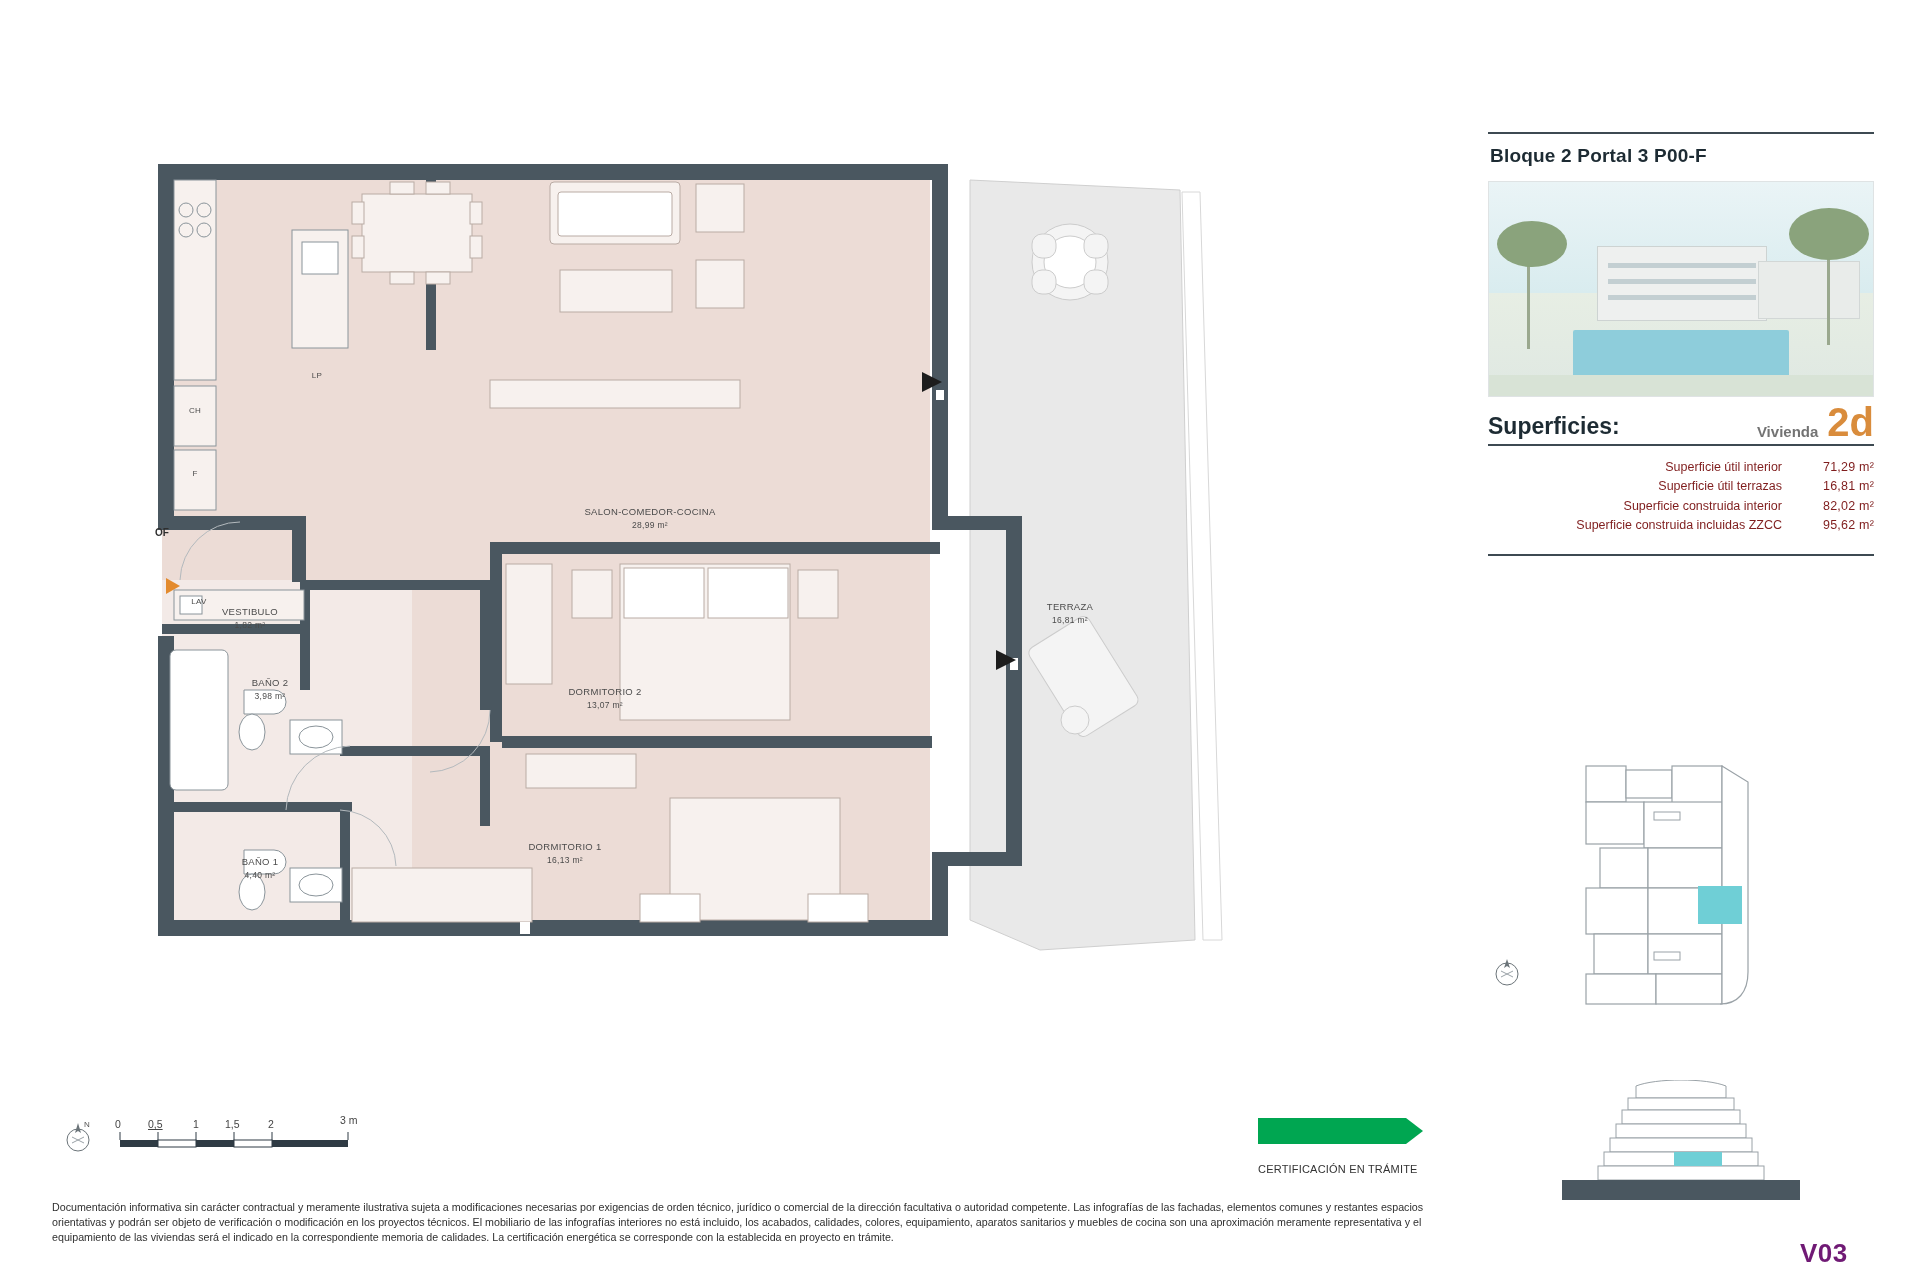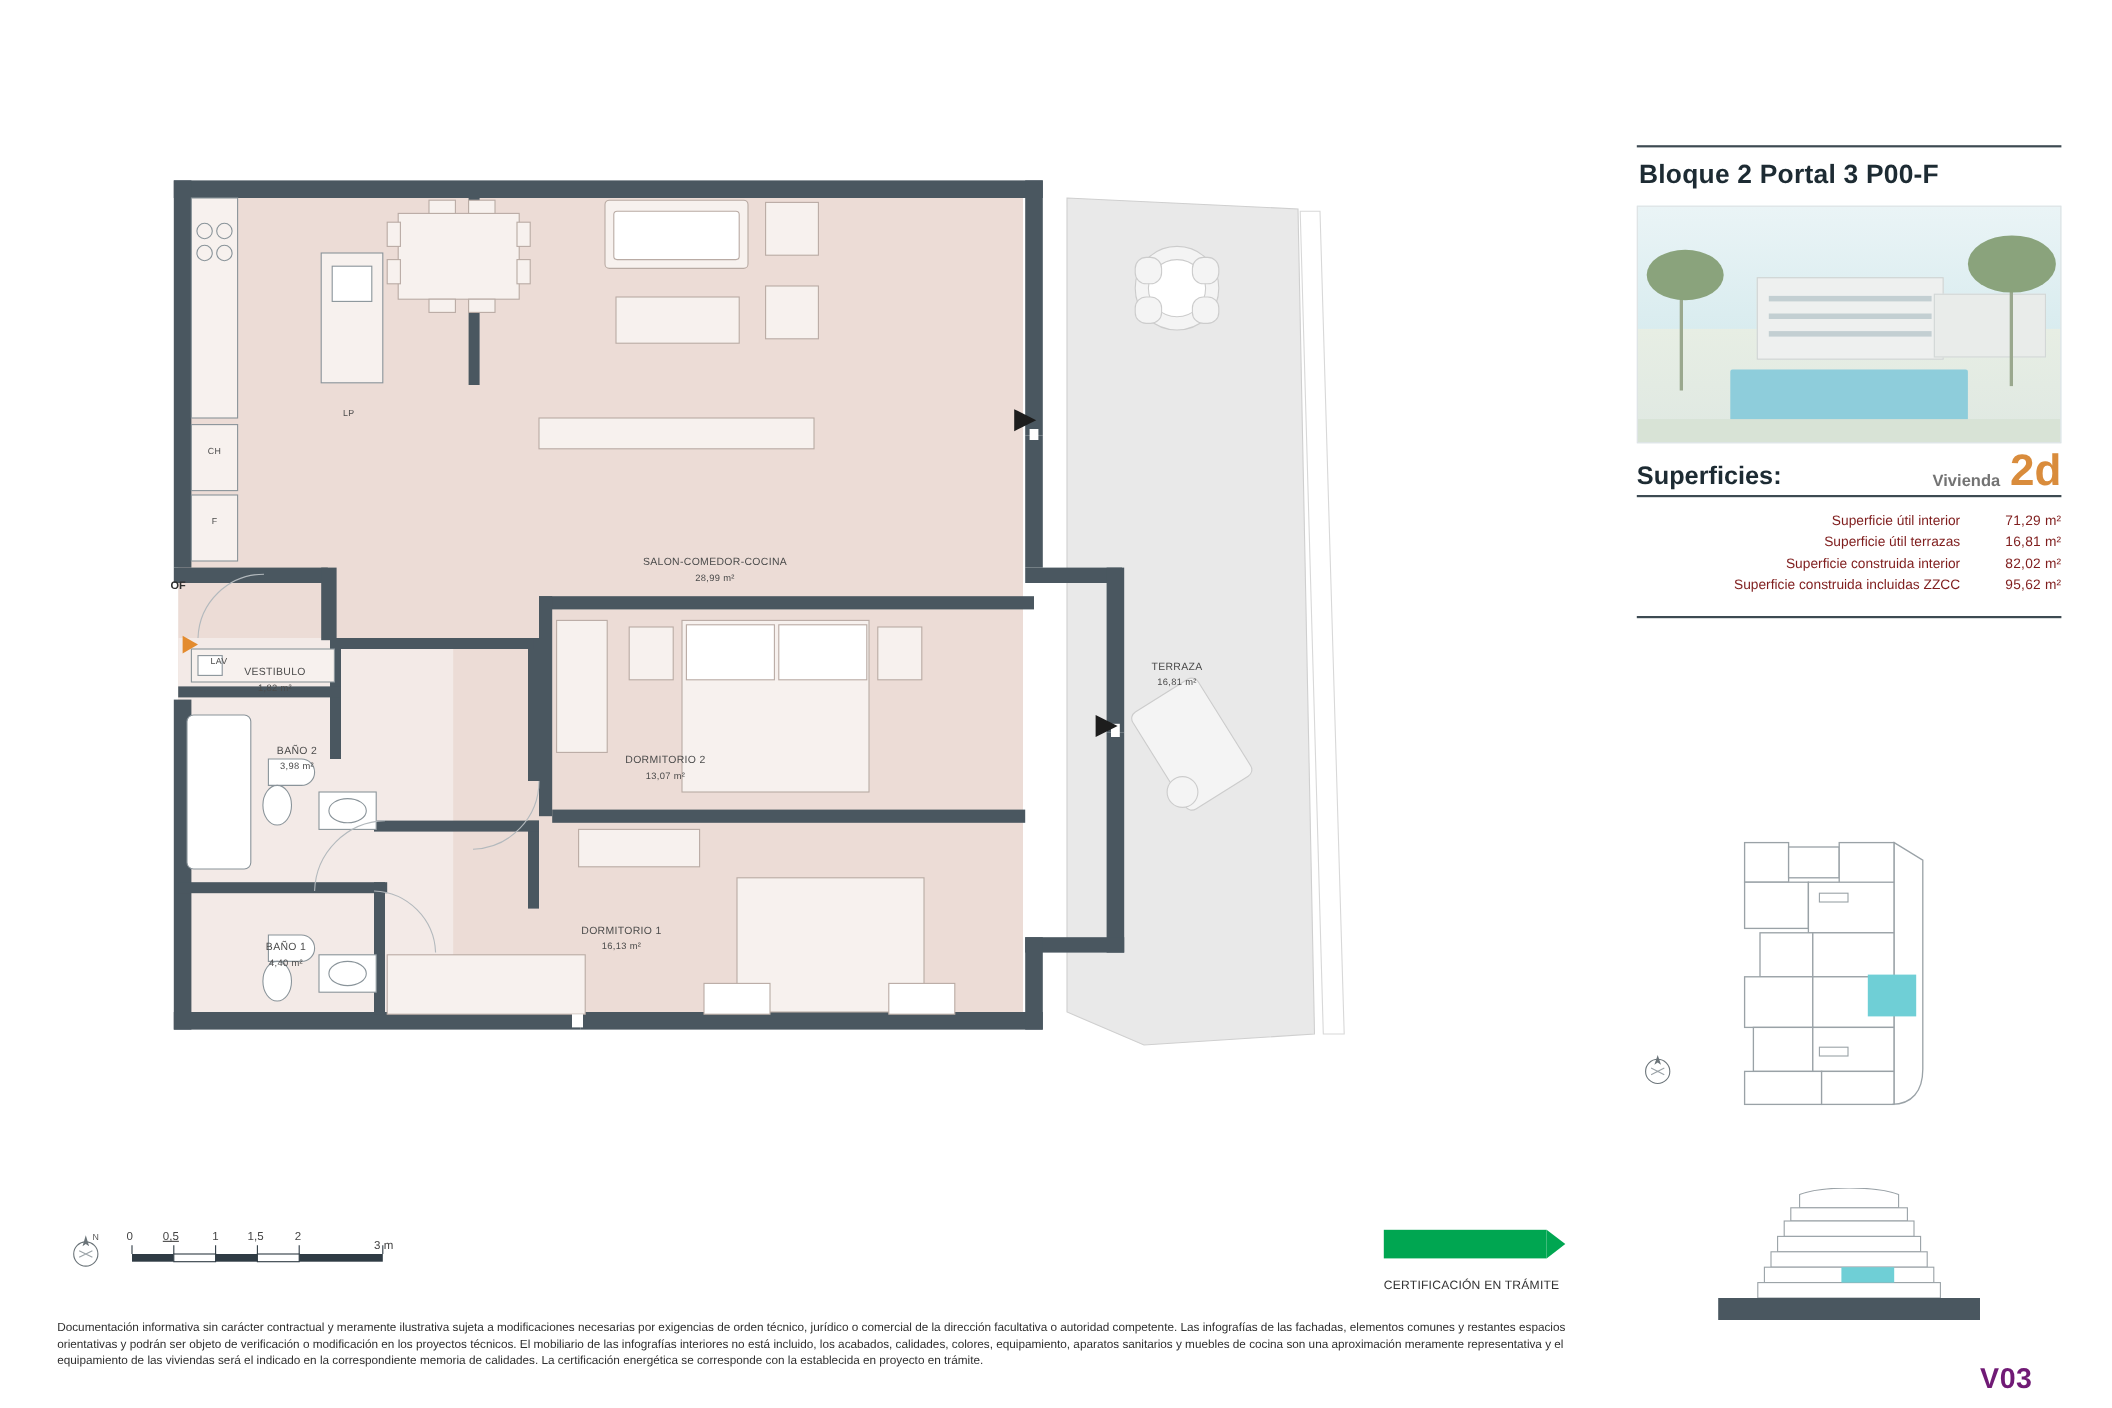--- a/index.html
+++ b/index.html
@@ -9,21 +9,21 @@
     font-family:"Liberation Sans", sans-serif;
     color:#3a3a3a;
     position:relative;
     overflow:hidden;
   }
   .sheet{position:absolute;left:0;top:0;width:1920px;height:1280px;}
 
   
   .panel{position:absolute;left:1488px;top:132px;width:386px;}
   .rule{height:2px;background:#3d4a52;width:386px;}
-  .panel-title{font-size:24px;font-weight:bold;color:#1d2b33;margin:11px 0 14px 2px;letter-spacing:.2px;}
+  .panel-title{font-size:19px;font-weight:bold;color:#1d2b33;margin:11px 0 14px 2px;letter-spacing:.2px;}
   .render{width:384px;height:214px;border:1px solid #dfe3e4;position:relative;overflow:hidden;background:#dfeef2;}
   .sky{position:absolute;left:0;top:0;width:100%;height:52%;background:linear-gradient(180deg,#eaf4f6 0%,#d9ecef 100%);}
   .ground{position:absolute;left:0;top:52%;width:100%;height:48%;background:linear-gradient(180deg,#e7eee4 0%,#dfe8e2 100%);}
   .pool{position:absolute;left:22%;top:69%;width:56%;height:24%;background:#7fc8d9;opacity:.85;border-radius:2px;}
   .bldg{position:absolute;left:28%;top:30%;width:44%;height:34%;background:#eef0ef;border:1px solid #cdd3d2;}
   .bldg i{position:absolute;display:block;background:#c3cfd2;}
   .bldg2{position:absolute;left:70%;top:37%;width:26%;height:26%;background:#e9ecea;border:1px solid #d2d7d6;}
   .palm{position:absolute;background:#8aa37c;border-radius:50%;}
   .palmtrunk{position:absolute;background:#9aa88e;width:3px;}
   .grass{position:absolute;left:0;bottom:0;width:100%;height:10%;background:#d8e3d6;}
@@ -398,21 +398,21 @@
         <line x1="174" y1="22" x2="174" y2="30"></line>
         <line x1="212" y1="22" x2="212" y2="30"></line>
         <line x1="288" y1="22" x2="288" y2="30"></line>
       </g>
     </svg>
     <div class="sb-num" style="left:55px;top:8px;">0</div>
     <div class="sb-num" style="left:88px;top:8px;text-decoration:underline;">0,5</div>
     <div class="sb-num" style="left:133px;top:8px;">1</div>
     <div class="sb-num" style="left:165px;top:8px;">1,5</div>
     <div class="sb-num" style="left:208px;top:8px;">2</div>
-    <div class="sb-num" style="left:280px;top:16px;text-align:right;">3 m</div>
+    <div class="sb-num" style="left:280px;top:4px;text-align:right;">3 m</div>
   </div>
 
   <div class="cert">
     <div class="cert-flag"></div>
     <div class="cert-txt">CERTIFICACIÓN EN TRÁMITE</div>
   </div>
 
   <div class="legal">
     <p>Documentación informativa sin carácter contractual y meramente ilustrativa sujeta a modificaciones necesarias por exigencias de orden técnico, jurídico o comercial de la dirección facultativa o autoridad competente. Las infografías de las fachadas, elementos comunes y restantes espacios orientativas y podrán ser objeto de verificación o modificación en los proyectos técnicos. El mobiliario de las infografías interiores no está incluido, los acabados, calidades, colores, equipamiento, aparatos sanitarios y muebles de cocina son una aproximación meramente representativa y el equipamiento de las viviendas será el indicado en la correspondiente memoria de calidades. La certificación energética se corresponde con la establecida en proyecto en trámite.</p>
   </div>

